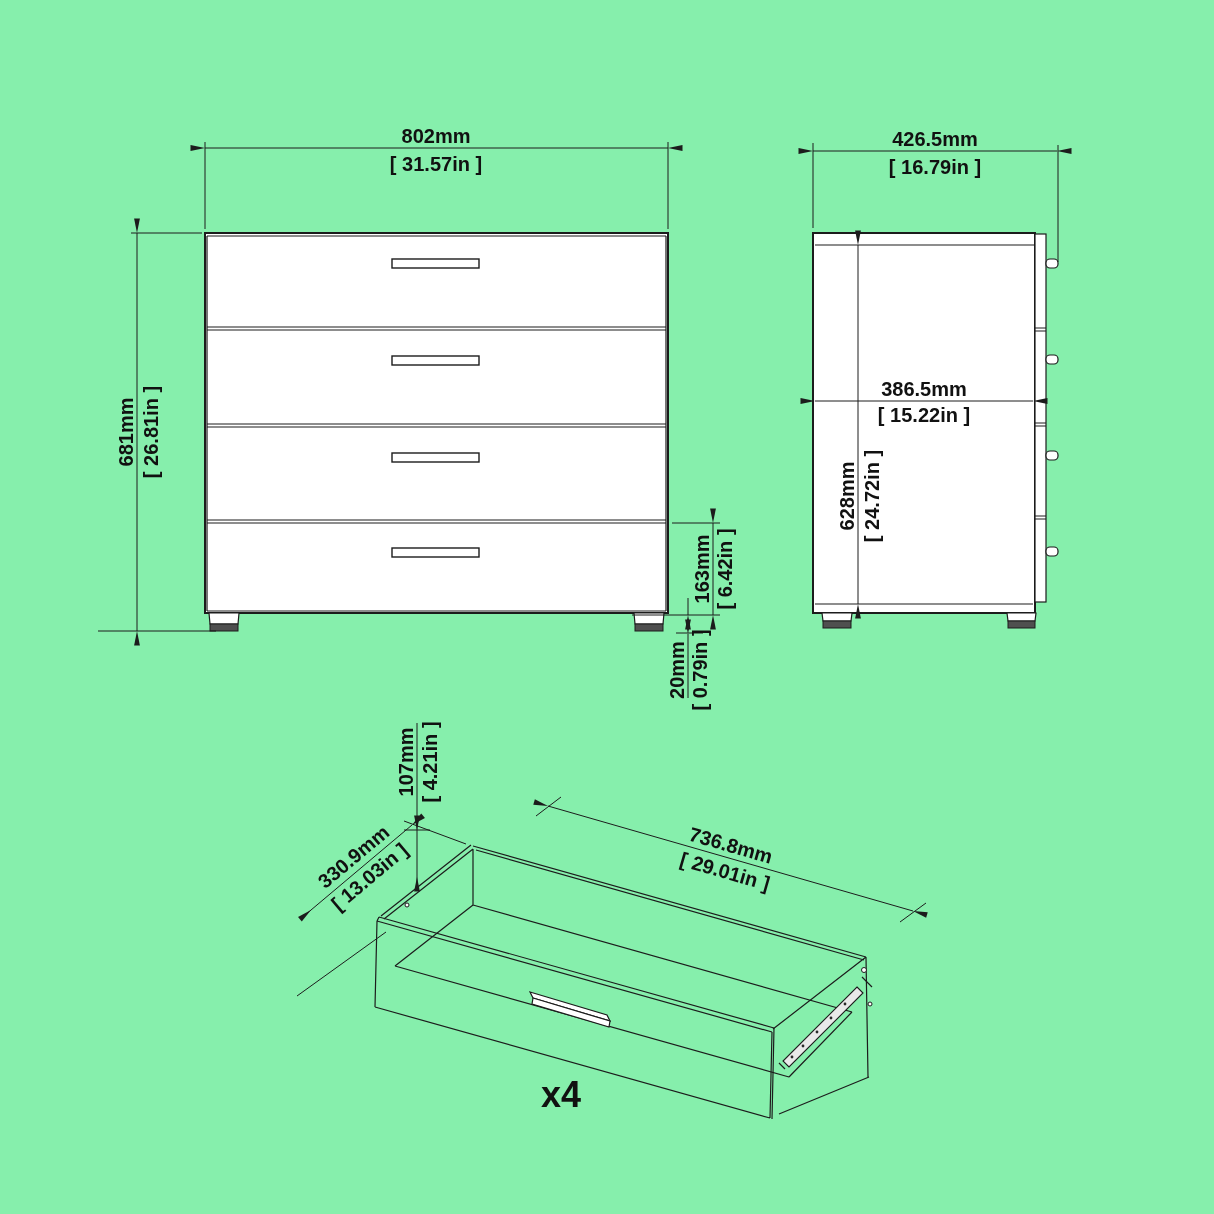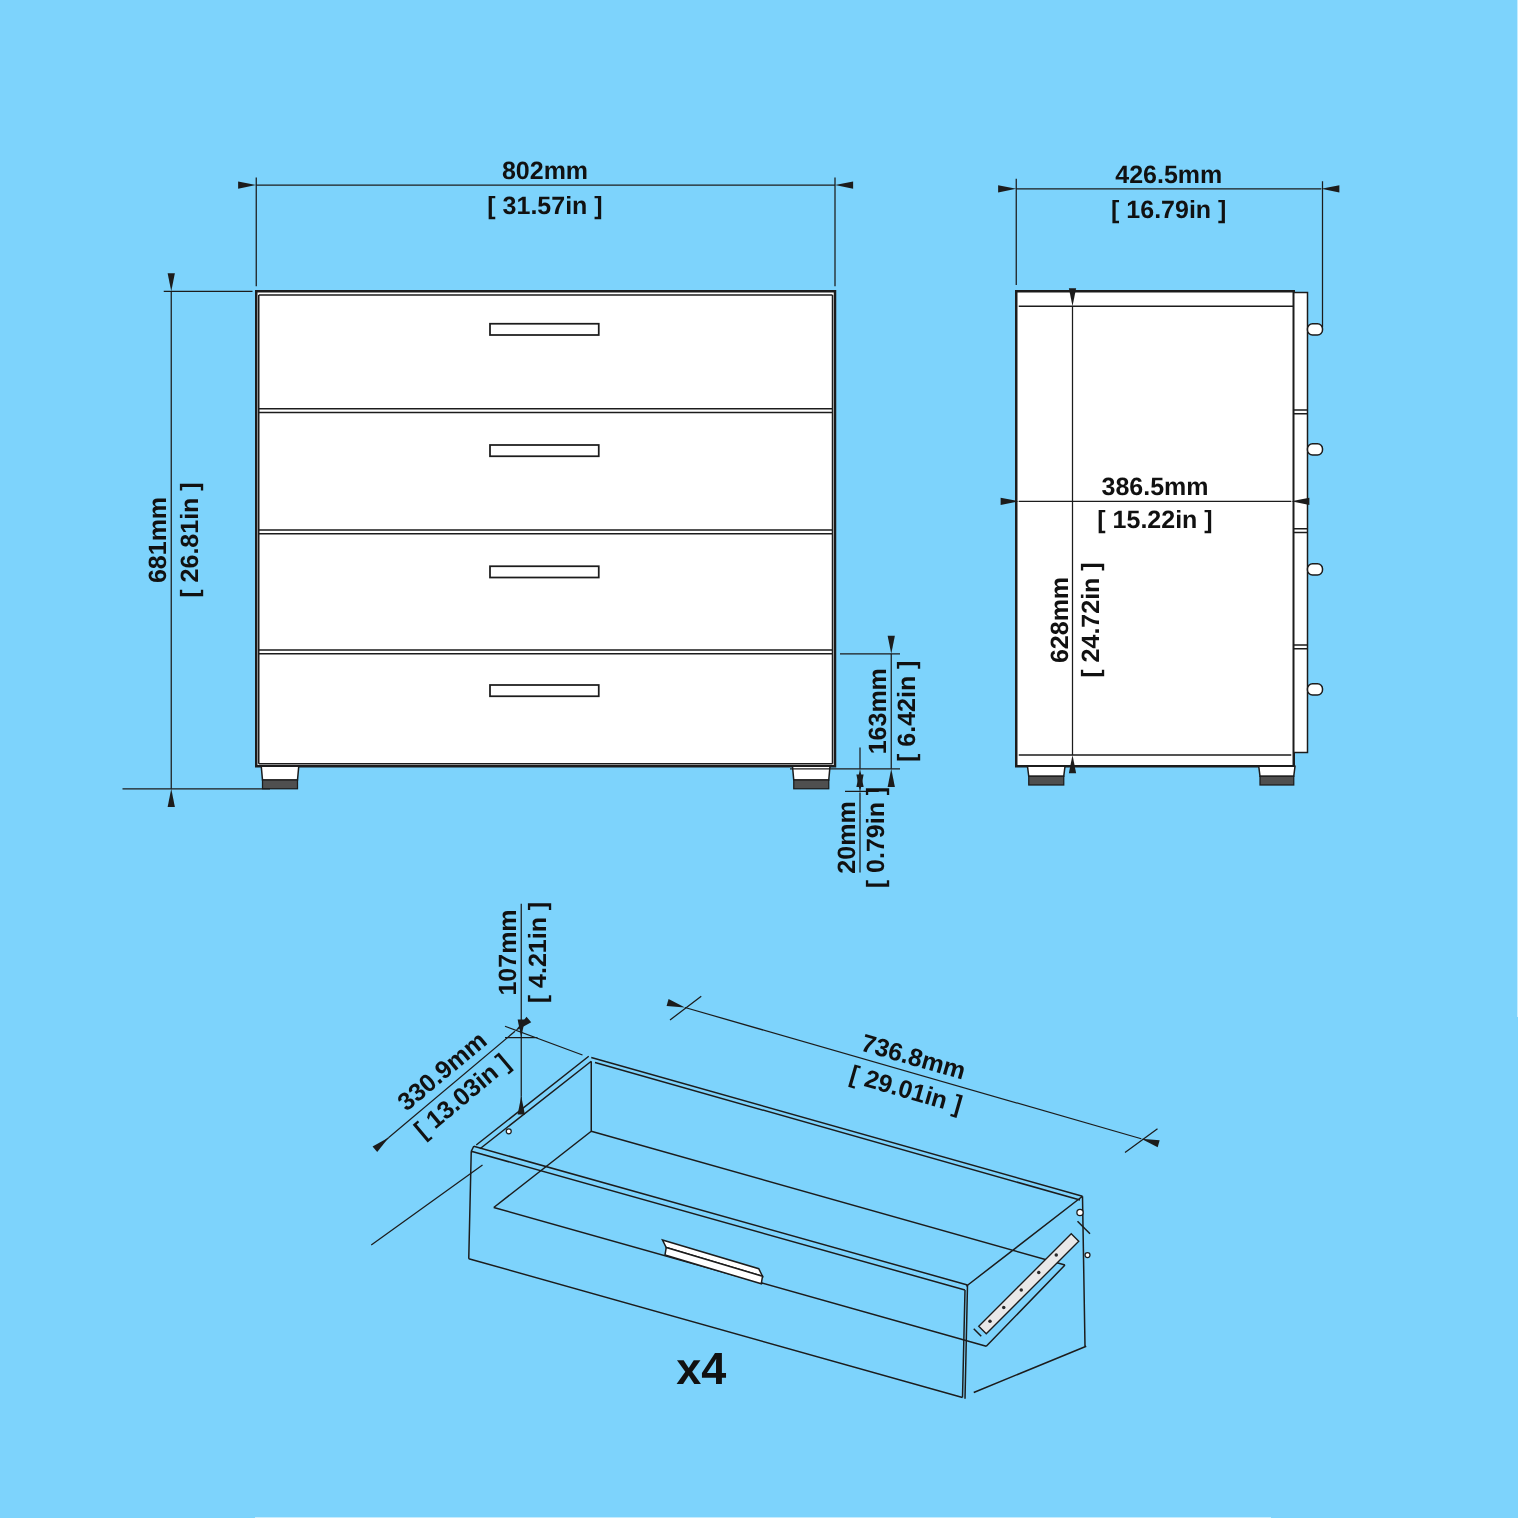--- a/index.html
+++ b/index.html
@@ -1,16 +1,16 @@
 <!DOCTYPE html>
 <html><head>
 <meta charset="utf-8">
 <style>
   html,body{margin:0;padding:0;background:#ffffff;}
-  .canvas{position:relative;width:1214px;height:1214px;background:#7dd3fc;overflow:hidden;
+  .canvas{position:relative;width:1214px;height:1214px;background:#86efac;overflow:hidden;
           font-family:"Liberation Sans",sans-serif;}
   svg{display:block;}
   .dim-text{font-family:"Liberation Sans",sans-serif;font-weight:bold;font-size:20px;fill:#111;}
   .qty-text{font-family:"Liberation Sans",sans-serif;font-weight:bold;font-size:36px;fill:#111;}
   .ln{stroke:#1c1c1c;fill:none;stroke-width:1.2;}
   .ln-thick{stroke:#1c1c1c;fill:none;stroke-width:2;}
   .ln-dim{stroke:#1c1c1c;fill:none;stroke-width:1;}
   .shape-white{fill:#ffffff;stroke:#1c1c1c;}
 </style>
 </head>

